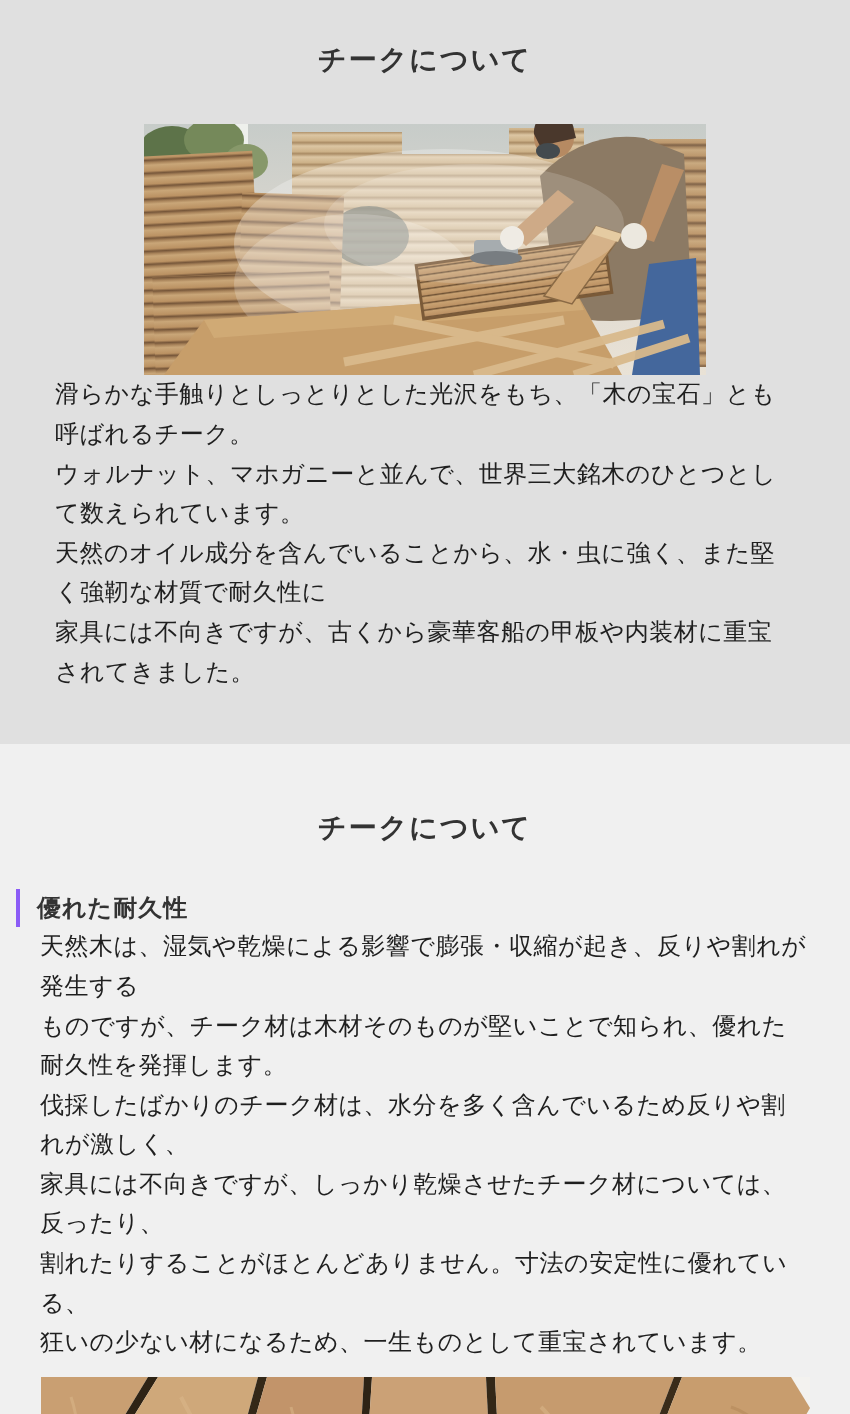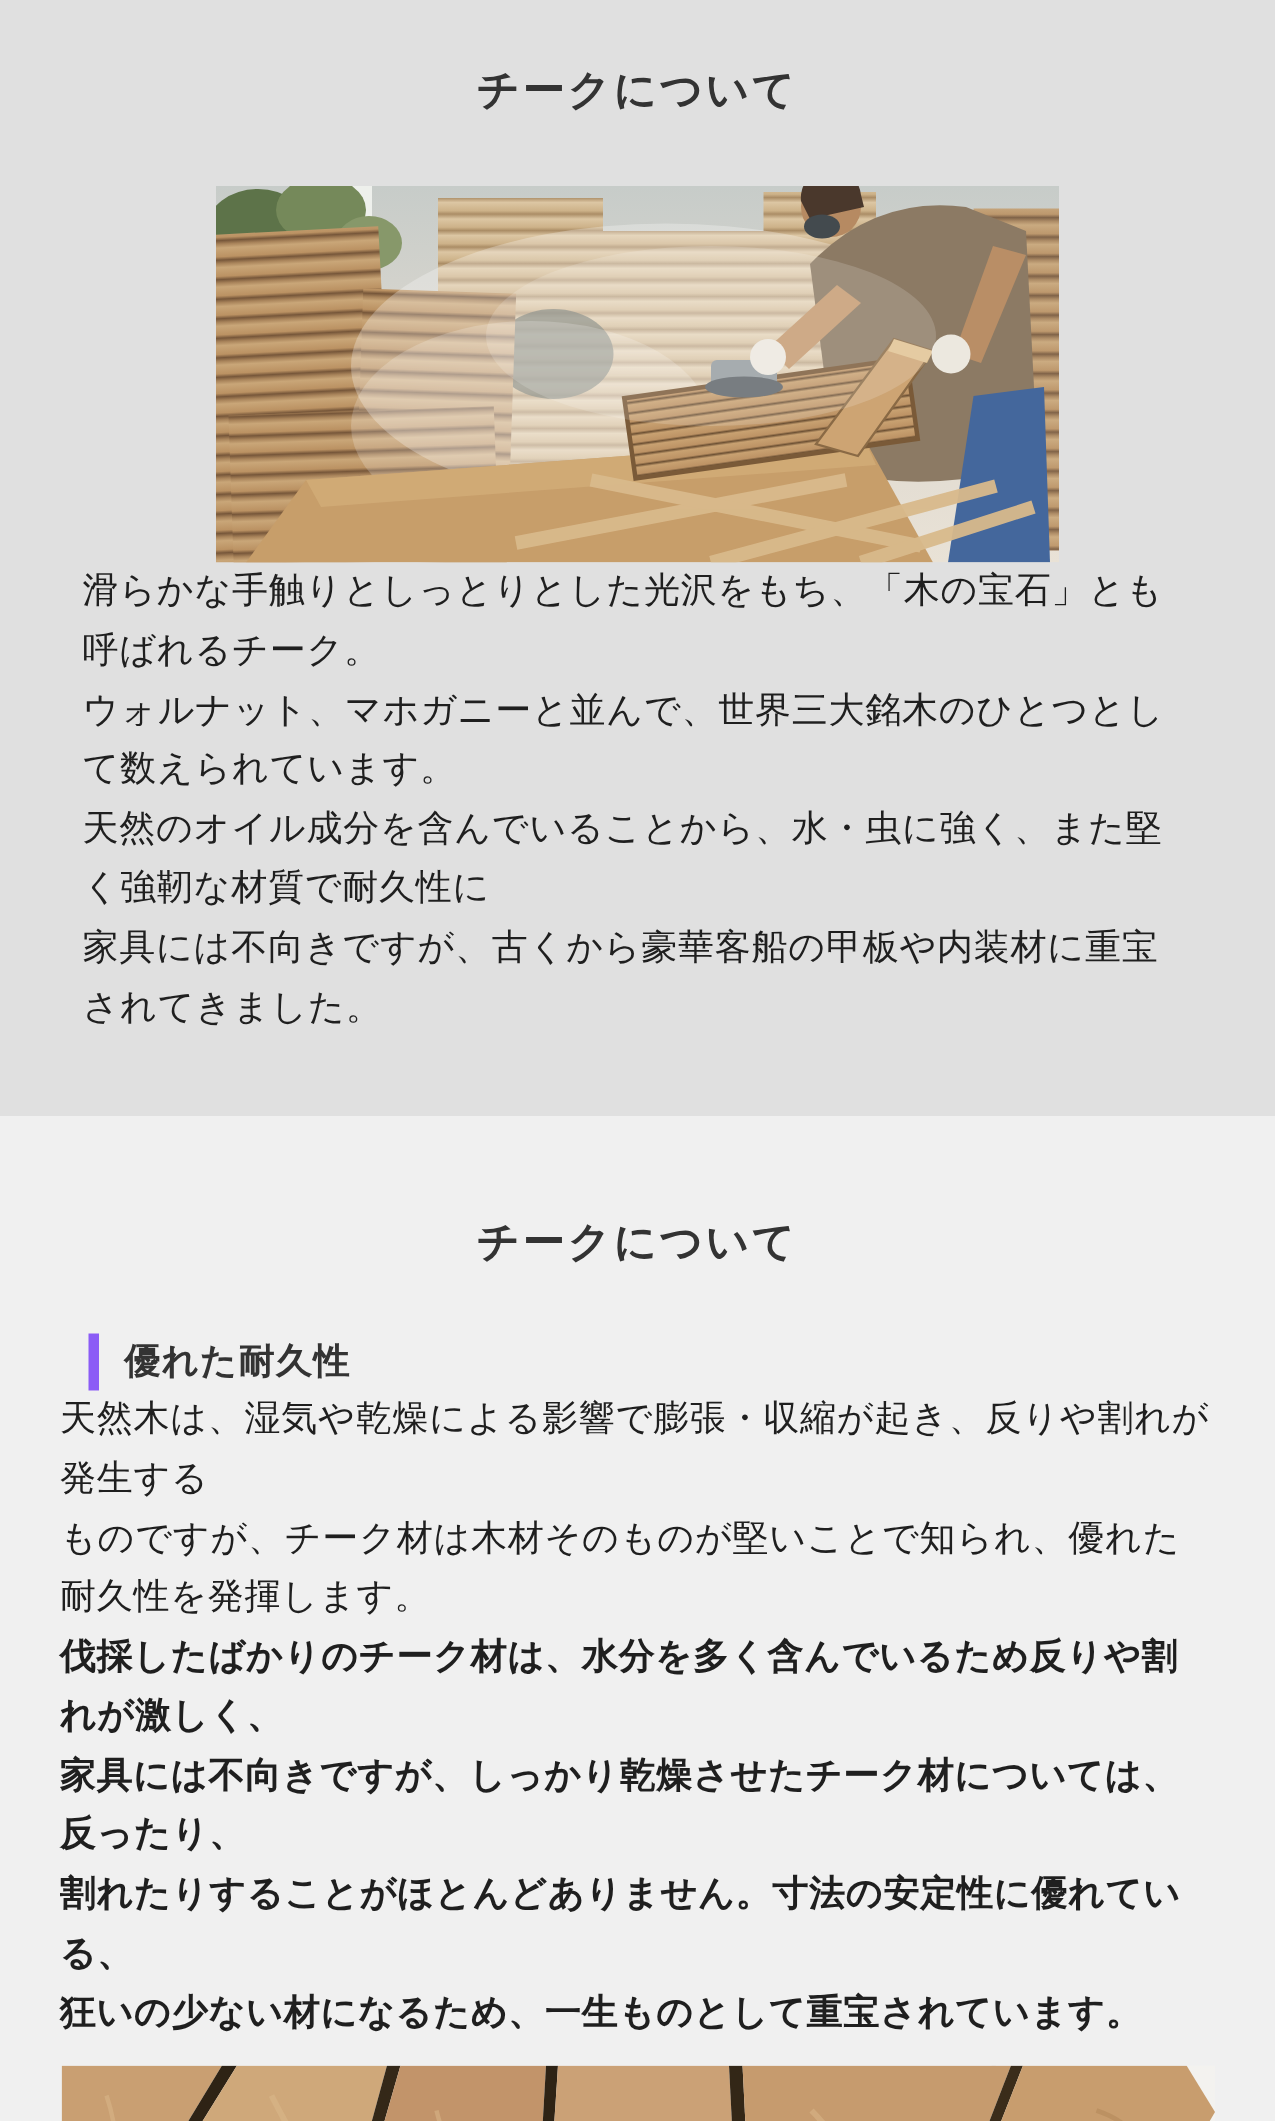--- a/index.html
+++ b/index.html
@@ -34,25 +34,25 @@
     margin: 0 40px;
     font-size: 24px;
     line-height: 1.65;
     letter-spacing: 0.5px;
     color: #1f1f1f;
     white-space: pre-line;
   }
   .p-about-1 { margin-top: 62px; }
   .p-about-2 { margin-top: 40px; }
   .p-feat-1  { margin-top: 30px; }
-  .p-feat-2  { margin-top: 28px; font-weight: bold; }
+  .p-feat-2  { margin-top: 28px; }
   h3.subheading {
-    margin: 42px 59px 0;
+    margin: 42px 16px 0;
     padding: 2px 0 2px 17px;
-    border-left: 7px solid #8b5cf6;
+    border-left: 4px solid #8b5cf6;
     font-family: "Liberation Sans", "DejaVu Sans", sans-serif;
     font-weight: 700;
     font-size: 24px;
     line-height: 1.45;
     letter-spacing: 1px;
     color: #333333;
   }
   .photo { display: block; margin: 0 auto; overflow: hidden; }
   .photo svg { display: block; width: 100%; height: 100%; }
   .photo-workshop { width: 562px; height: 251px; margin-top: 46px; }

